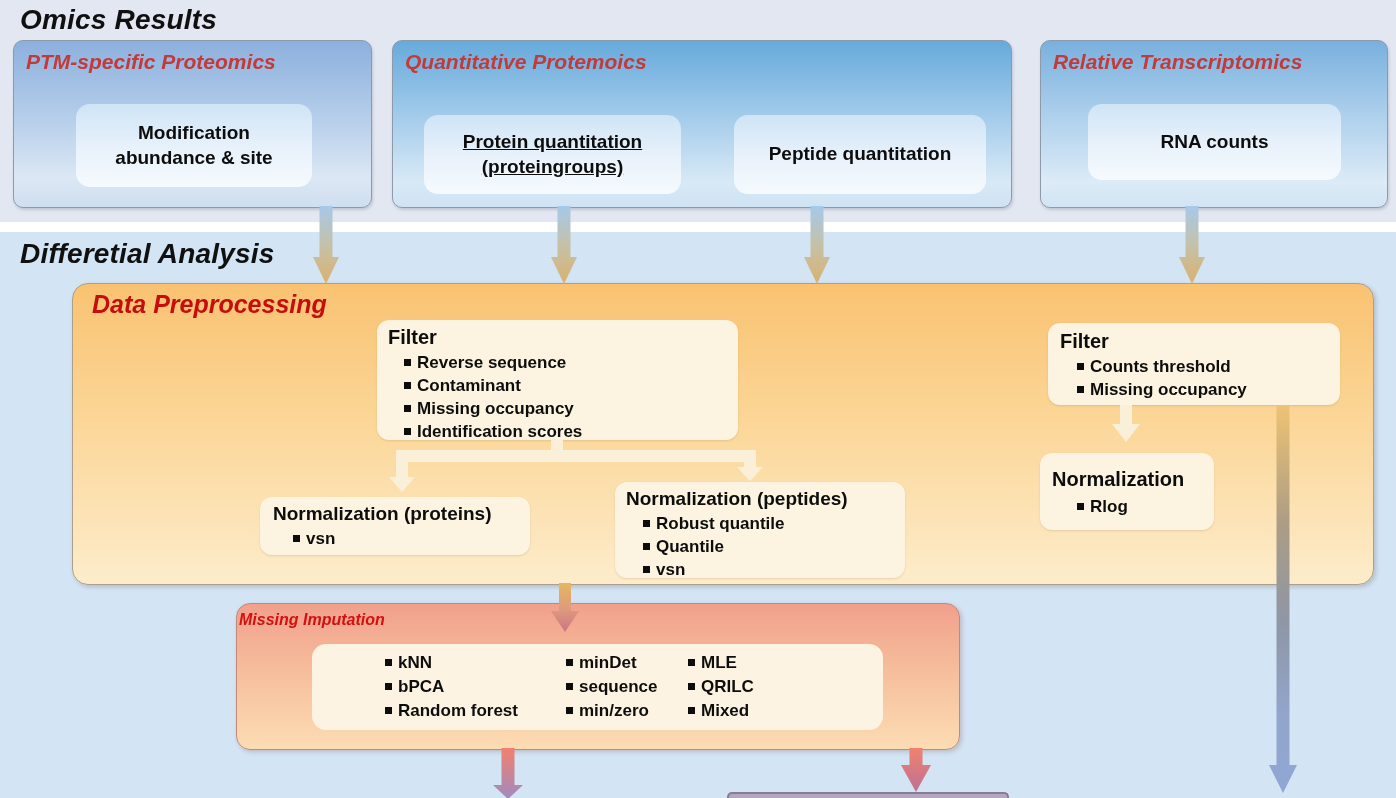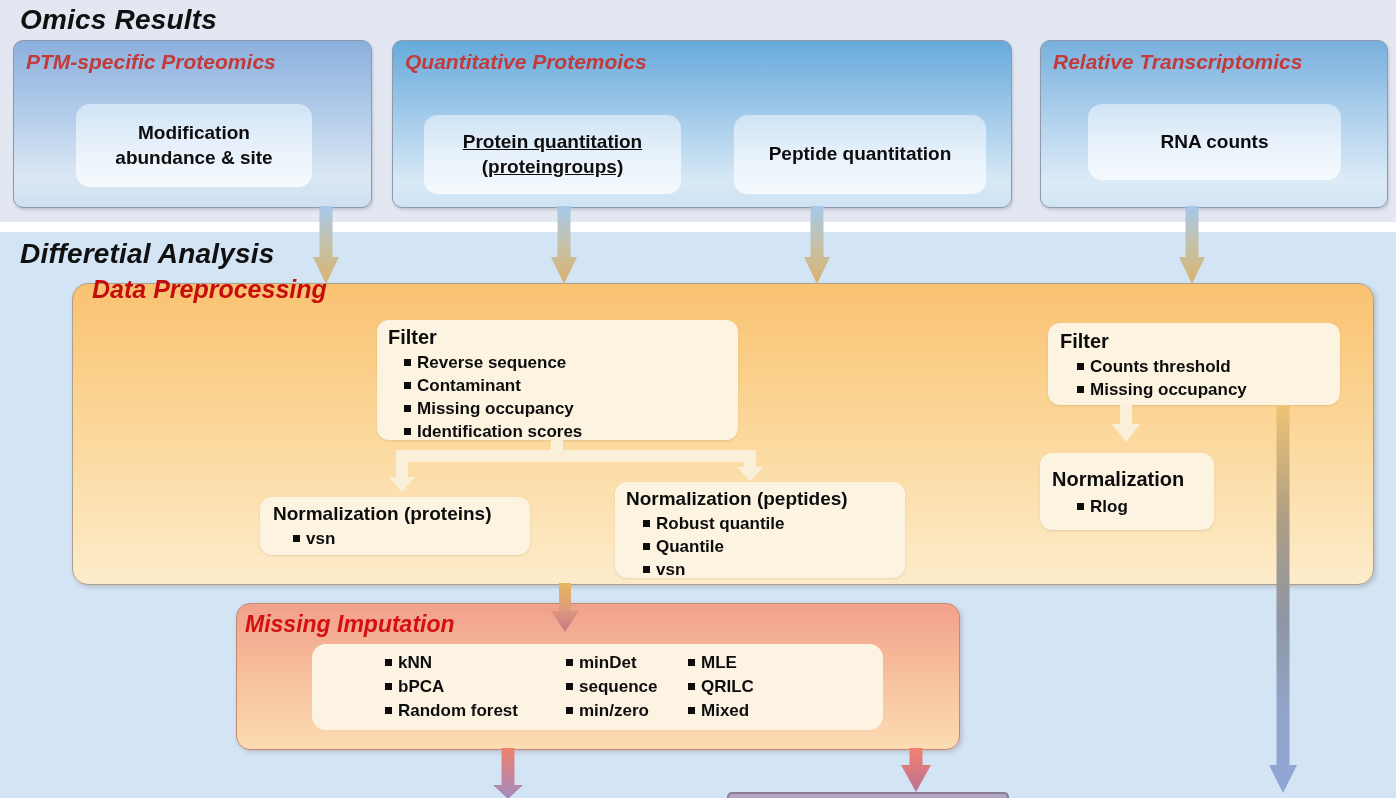--- a/index.html
+++ b/index.html
@@ -29,21 +29,21 @@
     display:flex; align-items:center; justify-content:center; text-align:center;
     font-weight:bold; font-size:19px; line-height:1.28; color:#0d0d0d; white-space:pre-line;
   }
 
   
   .prep-box {
     left:72px; top:283px; width:1300px; height:300px; border-radius:16px;
     background:linear-gradient(180deg,#f9c271 0%,#fbd697 45%,#fdeccb 100%);
     border:1.5px solid #ab9f8d; box-shadow:2px 2px 4px rgba(90,75,50,.25);
   }
-  .prep-title { left:92px; top:275px; font-style:italic; font-weight:bold; font-size:25px; color:#c60d0d; }
+  .prep-title { left:92px; top:290px; font-style:italic; font-weight:bold; font-size:25px; color:#c60d0d; }
 
   .cream { background:#fcf4e1; border-radius:12px; box-shadow:0 1px 2px rgba(120,95,50,.18); }
   .cream-title { font-weight:bold; font-size:20px; color:#0d0d0d; }
   .norm-title  { font-weight:bold; font-size:19px; color:#0d0d0d; }
 
   ul.bullets { list-style:none; margin:2px 0 0 0; padding:0; }
   ul.bullets li {
     position:relative; padding-left:13px; font-weight:bold; font-size:17px;
     color:#0d0d0d; line-height:23px;
   }
@@ -61,21 +61,21 @@
   .box-filter-right ul { margin-left:17px; }
   .box-norm-rlog    { left:1040px; top:453px; width:174px; height:77px; padding:15px 9px 0 12px; box-sizing:border-box; }
   .box-norm-rlog ul { margin-left:25px; margin-top:4px; }
 
   
   .imp-box {
     left:236px; top:603px; width:722px; height:145px; border-radius:14px;
     background:linear-gradient(180deg,#f1a08c 0%,#f6bd9b 45%,#fcdcb3 100%);
     border:1px solid #c08a75; box-shadow:2px 2px 4px rgba(120,70,50,.25);
   }
-  .imp-title { left:245px; top:611px; font-style:italic; font-weight:bold; font-size:23px; color:#d41010; }
+  .imp-title { left:239px; top:611px; font-style:italic; font-weight:bold; font-size:16px; color:#d41010; }
   .imp-inner { left:312px; top:644px; width:571px; height:86px; background:#fdf3e2; border-radius:14px; }
   .imp-grid  { position:absolute; left:73px; top:7px; display:flex; }
   .imp-grid ul.bullets { margin:0; }
   .imp-grid ul.bullets li { line-height:24px; }
   .imp-col1 { width:181px; } .imp-col2 { width:122px; }
 
   
   .gray-box {
     left:727px; top:792px; width:282px; height:6px;
     background:#b4a6c0; border:2px solid #877b95; border-bottom:none; border-radius:5px 5px 0 0;

